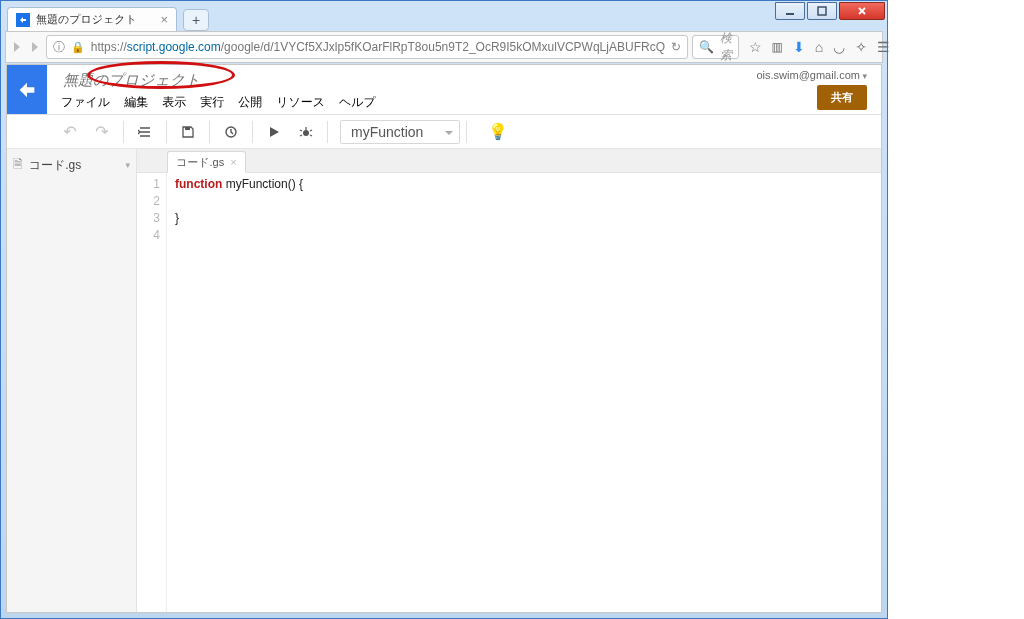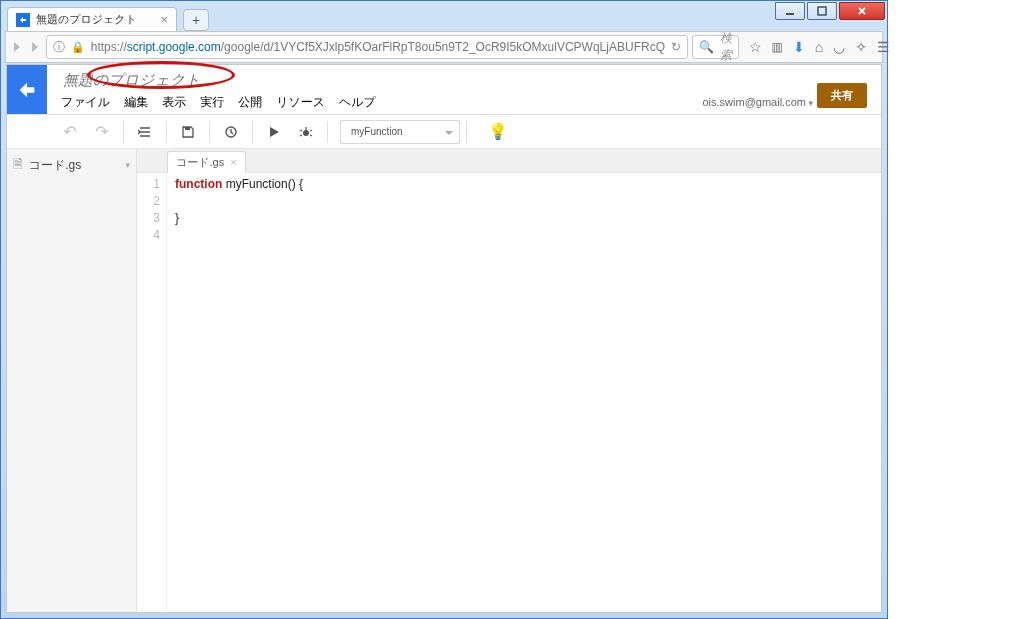--- a/index.html
+++ b/index.html
@@ -38,30 +38,30 @@
   
   .app { position:absolute; top:63px; left:5px; right:5px; bottom:5px; background:#fff; border:1px solid #c8c8c8; }
 
   .app-header { height:50px; display:flex; align-items:stretch; border-bottom:1px solid #e0e0e0; }
   .app-logo { width:40px; background:#3079ed; display:flex; align-items:center; justify-content:center;}
   .app-logo svg{width:22px;height:22px;fill:#fff;}
   .app-titlearea { flex:1; padding:4px 10px 0 10px; position:relative;}
   .proj-name { font-size:15px; color:#777; font-style:italic; padding:2px 6px; display:inline-block;}
   .menubar { display:flex; gap:14px; font-size:12px; color:#000000; margin-top:2px; padding-left:4px;}
   .menubar span{cursor:default;}
-  .user-area { display:flex; align-items:flex-end; justify-content:center; padding:6px 14px; gap:4px;}
+  .user-area { display:flex; flex-direction:column; align-items:flex-end; justify-content:center; padding:6px 14px; gap:4px;}
   .user-email{font-size:11px; color:#666;}
   .user-email::after{content:" ▾"; font-size:9px; color:#888;}
   .share-btn{background:#a16207; color:#fff; font-size:11px; padding:5px 14px; border-radius:2px; font-weight:bold;}
 
   .app-toolbar { height:34px; border-bottom:1px solid #e5e5e5; display:flex; align-items:center; padding:0 8px 0 48px; gap:2px;}
   .tbtn { width:30px; height:26px; display:flex; align-items:center; justify-content:center; color:#555; position:relative;}
   .tbtn.disabled{color:#c6c6c6;}
   .vsep{width:1px;height:22px;background:#e0e0e0;margin:0 4px;}
-  .func-sel { height:24px; border:1px solid #d8d8d8; border-radius:2px; padding:0 18px 0 10px; font-size:10px; color:#555; display:flex; align-items:center; margin-left:6px; min-width:120px; position:relative;}
+  .func-sel { height:24px; border:1px solid #d8d8d8; border-radius:2px; padding:0 18px 0 10px; font-size:14px; color:#555; display:flex; align-items:center; margin-left:6px; min-width:120px; position:relative;}
   .func-sel::after{content:"";position:absolute;right:6px;top:10px;border:4px solid transparent;border-top-color:#aaa;}
   .lightbulb{color:#c8c8c8; margin-left:10px;}
 
   
   .app-body{position:absolute; top:84px; left:0; right:0; bottom:0; display:flex;}
   .sidebar{width:130px; background:#f5f5f5; border-right:1px solid #e3e3e3; padding-top:4px;}
   .file-item{display:flex;align-items:center;font-size:12px;color:#444;height:24px;padding:0 6px;gap:6px;position:relative;}
   .file-item .chev{position:absolute;right:6px;color:#aaa;font-size:9px;}
   .file-item .ficon{color:#888;font-size:12px;}
 

